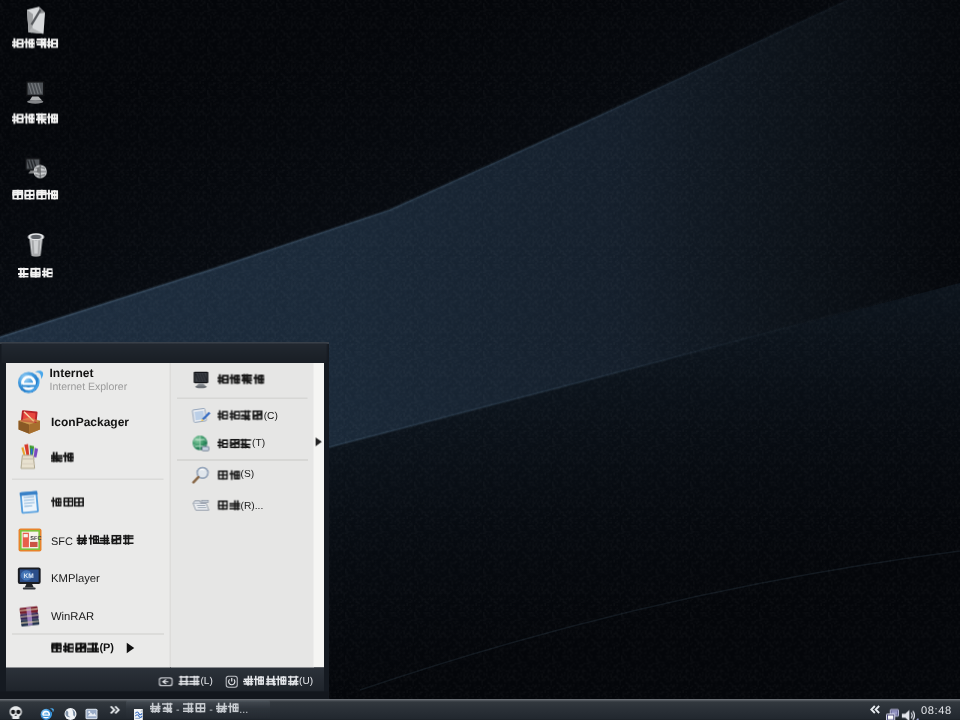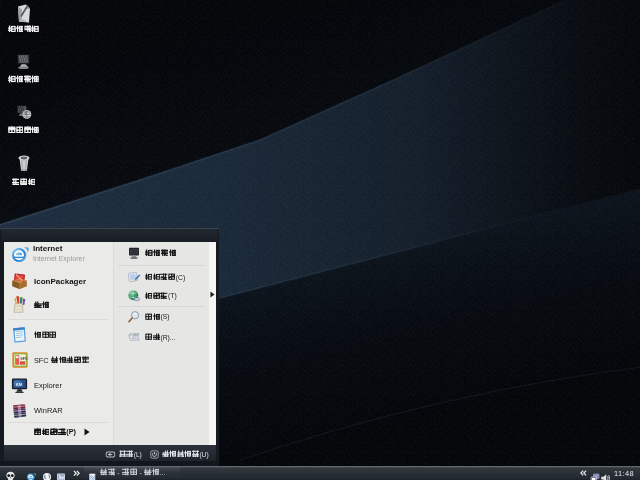--- a/index.html
+++ b/index.html
@@ -768,21 +768,21 @@
 <rect x="2" y="8" width="11" height="9" rx="1" fill="#50507e" stroke="#e8e8f4" stroke-width="1.2"></rect>
 <rect x="4" y="10" width="7" height="5" fill="#fff"></rect>
 </svg></div>
 <div class="abs" style="left:600px;top:468.5px;width:10px;height:10px"><svg width="10" height="10" viewBox="0 0 20 20">
 <path d="M2.5 7.5 h4.5 l5.5-5 v15 L7 13 H2.5z" fill="#e4e6ec"></path>
 <path d="M14.8 6.5 a5 5 0 0 1 0 7 M17 4.2 a8.5 8.5 0 0 1 0 11.6" stroke="#dcdee6" stroke-width="1.8" fill="none"></path>
 </svg></div>
 <div class="abs" style="left:606px;top:472px;width:7px;height:7px"><svg width="7" height="7" viewBox="0 0 10 10">
 <path d="M8.5 1 L2.5 7.5 L1 9.5 L3.5 8.5 L9.5 2.2 Z" fill="#9a9ecc"></path>
 </svg></div>
-<div class="abs" style="left:614px;top:468.6px;color:#e6e8ec;font:7.4px 'Liberation Sans';letter-spacing:0.4px">11:48</div>
+<div class="abs" style="left:614px;top:468.6px;color:#e6e8ec;font:7.4px 'Liberation Sans';letter-spacing:0.4px">08:48</div>
 <div class="abs" style="left:0;top:227.5px;width:219px;height:238.5px;background:#161b22">
 <div class="abs" style="left:0px;top:0px;width:219px;height:1px;background:#3a414a"></div>
 <div class="abs" style="left:1px;top:1px;width:217px;height:13px;background:linear-gradient(#232931,#1a1f26)"></div>
 <div class="abs" style="left:4px;top:14.5px;width:109px;height:203px;background:#ebebea"></div>
 <div class="abs" style="left:113px;top:14.5px;width:1px;height:203px;background:#dedddb"></div>
 <div class="abs" style="left:114px;top:14.5px;width:94.5px;height:203px;background:#e7e7e6"></div>
 <div class="abs" style="left:208.5px;top:14.5px;width:7px;height:203px;background:#f6f6f4"></div>
 <div class="abs" style="left:4px;top:217.5px;width:211.5px;height:16px;background:linear-gradient(#2d333b,#20252c)"></div>
 <div class="abs" style="left:0px;top:233.5px;width:219px;height:5px;background:#14181e"></div>
 </div>
@@ -964,21 +964,21 @@
       <div style="flex:0 0 auto;width:19px;height:19px;margin-right:5px;display:flex;align-items:center;justify-content:center">
         <svg width="19" height="19" viewBox="0 0 20 20">
 <rect x="2" y="2.5" width="16" height="11.5" rx="1.4" fill="#1b1d22"></rect>
 <rect x="3.4" y="3.8" width="13.2" height="8.8" fill="#2c4f8a"></rect>
 <ellipse cx="8" cy="8" rx="4" ry="3.6" fill="#4a7ec2" opacity="0.8"></ellipse>
 <text x="6" y="10" font-family="Liberation Sans" font-size="4.6" font-weight="700" fill="#dce8f5">KM</text>
 <path d="M8 14 h4 l1.2 2.5 h-6.4 Z" fill="#22252b"></path>
 <rect x="5.5" y="16.5" width="9" height="1.4" rx="0.7" fill="#33373e"></rect>
 </svg>
       </div>
-      <span style="font:7.5px 'Liberation Sans';color:#1a1a1a;opacity:0.999">Explorer</span>
+      <span style="font:7.5px 'Liberation Sans';color:#1a1a1a;opacity:0.999">KMPlayer</span>
     </div>
 <div style="position:absolute;left:10px;top:410.5px;display:flex;align-items:center;height:0">
       <div style="flex:0 0 auto;width:19px;height:19px;margin-right:5px;display:flex;align-items:center;justify-content:center">
         <svg width="18" height="18" viewBox="0 0 20 20">
 <g transform="rotate(-6 10 11)">
 <rect x="3" y="3" width="13.4" height="4.6" rx="0.8" fill="#7a2030"></rect>
 <rect x="3" y="7.6" width="13.4" height="4.6" rx="0.8" fill="#3a2a5a"></rect>
 <rect x="3" y="12.2" width="13.4" height="4.6" rx="0.8" fill="#24354f"></rect>
 <rect x="8" y="3.4" width="3.4" height="13" fill="#c9a2e8" opacity="0.7"></rect>
 <path d="M3 5 h13.4 M3 9.6 h13.4 M3 14.2 h13.4" stroke="#d9c9a9" stroke-width="0.8"></path>

